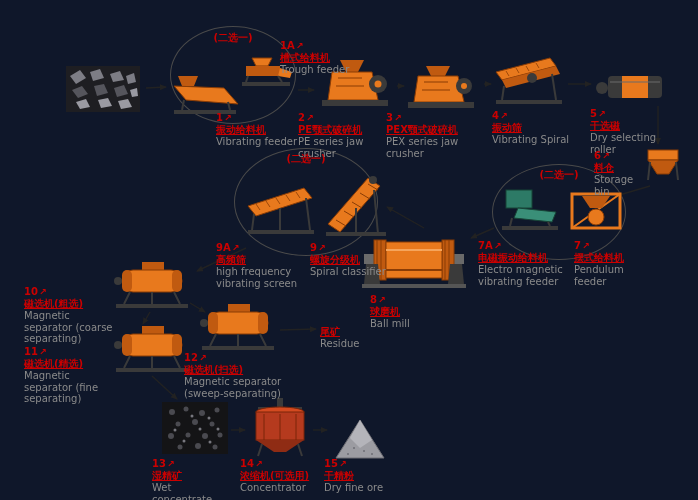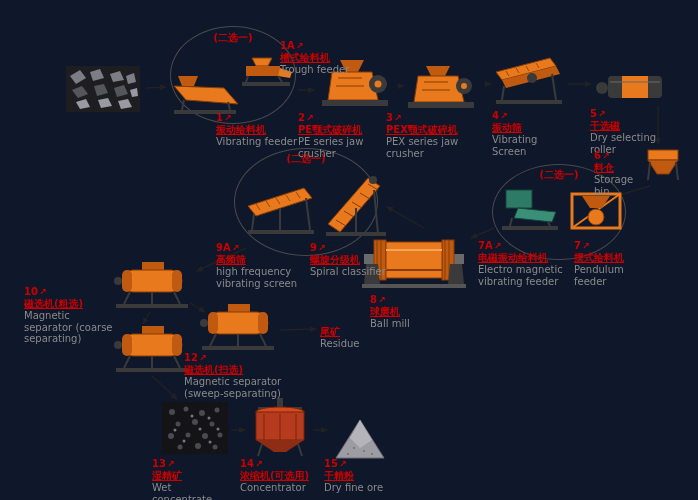--- a/index.html
+++ b/index.html
@@ -315,21 +315,21 @@
 
   <div class="label" style="left:386px;top:112px;width:100px">
     <div class="num"><span>3</span><span class="ptr">↗</span></div>
     <div class="zh">PEX颚式破碎机</div>
     <div class="en">PEX series jaw crusher</div>
   </div>
 
   <div class="label" style="left:492px;top:110px;width:80px">
     <div class="num"><span>4</span><span class="ptr">↗</span></div>
     <div class="zh">振动筛</div>
-    <div class="en">Vibrating Screen</div>
+    <div class="en">Vibrating Spiral</div>
   </div>
 
   <div class="label" style="left:590px;top:108px;width:88px">
     <div class="num"><span>5</span><span class="ptr">↗</span></div>
     <div class="zh">干选磁</div>
     <div class="en">Dry selecting roller</div>
   </div>
 
   <div class="label" style="left:594px;top:150px;width:48px">
     <div class="num"><span>6</span><span class="ptr">↗</span></div>
@@ -366,20 +366,25 @@
     <div class="zh">螺旋分级机</div>
     <div class="en">Spiral classifier</div>
   </div>
 
   <div class="label" style="left:24px;top:286px;width:92px">
     <div class="num"><span>10</span><span class="ptr">↗</span></div>
     <div class="zh">磁选机(粗选)</div>
     <div class="en">Magnetic separator (coarse separating)</div>
   </div>
 
+  <div class="label" style="left:24px;top:346px;width:92px">
+    <div class="num"><span>11</span><span class="ptr">↗</span></div>
+    <div class="zh">磁选机(精选)</div>
+    <div class="en">Magnetic separator (fine separating)</div>
+  </div>
 
   <div class="label" style="left:184px;top:352px;width:100px">
     <div class="num"><span>12</span><span class="ptr">↗</span></div>
     <div class="zh">磁选机(扫选)</div>
     <div class="en">Magnetic separator (sweep-separating)</div>
   </div>
 
   <div class="label" style="left:320px;top:326px;width:56px">
     <div class="zh">尾矿</div>
     <div class="en">Residue</div>

